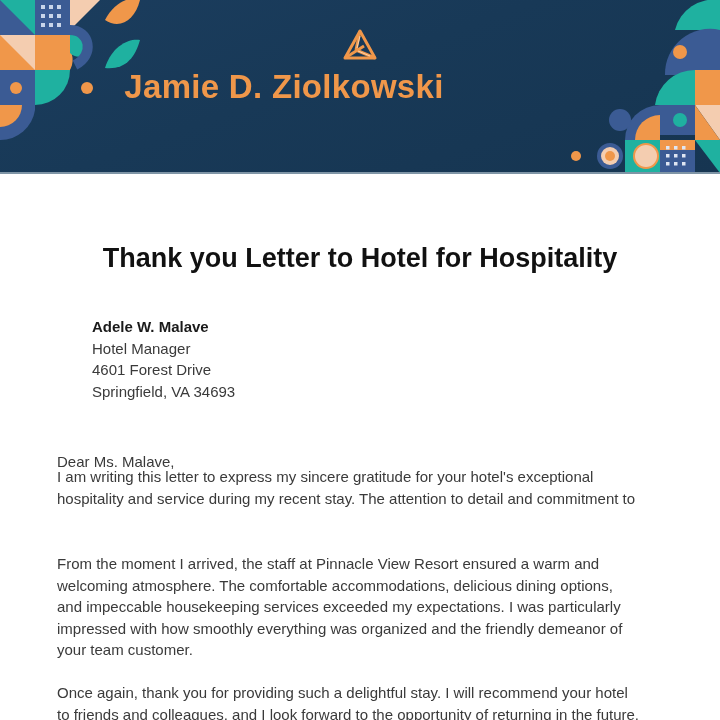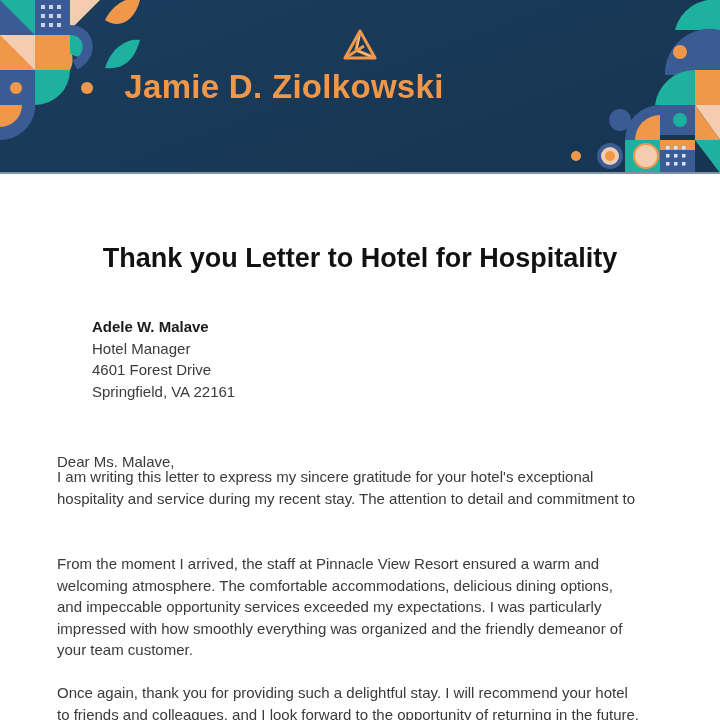--- a/index.html
+++ b/index.html
@@ -129,34 +129,34 @@
   <div class="name">Jamie D. Ziolkowski</div>
 </div>
 <div class="banner-line"></div>
 
 <h1 class="title">Thank you Letter to Hotel for Hospitality</h1>
 
 <div class="recipient">
   <div class="rname">Adele W. Malave</div>
   <div>Hotel Manager</div>
   <div>4601 Forest Drive</div>
-  <div>Springfield, VA 22161</div>
+  <div>Springfield, VA 34693</div>
 </div>
 
 <div class="salutation">Dear Ms. Malave,</div>
 
 <div class="para p1">
   <span class="line">I am writing this letter to express my sincere gratitude for your hotel's exceptional</span>
   <span class="line">hospitality and service during my recent stay. The attention to detail and commitment to</span>
 </div>
 
 <div class="para p2">
   <span class="line">From the moment I arrived, the staff at Pinnacle View Resort ensured a warm and</span>
   <span class="line">welcoming atmosphere. The comfortable accommodations, delicious dining options,</span>
-  <span class="line">and impeccable opportunity services exceeded my expectations. I was particularly</span>
+  <span class="line">and impeccable housekeeping services exceeded my expectations. I was particularly</span>
   <span class="line">impressed with how smoothly everything was organized and the friendly demeanor of</span>
   <span class="line">your team customer.</span>
 </div>
 
 <div class="para p3">
   <span class="line">Once again, thank you for providing such a delightful stay. I will recommend your hotel</span>
   <span class="line">to friends and colleagues, and I look forward to the opportunity of returning in the future.</span>
 </div>
 
 </body></html>

